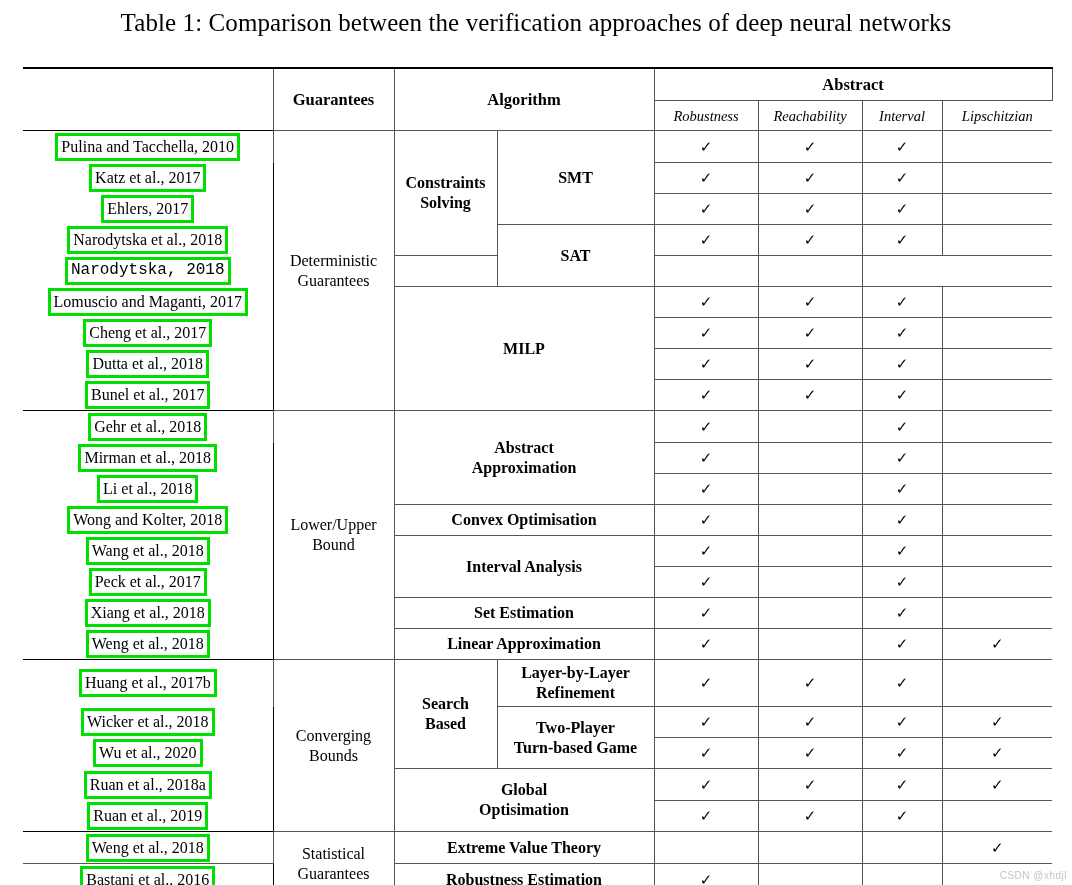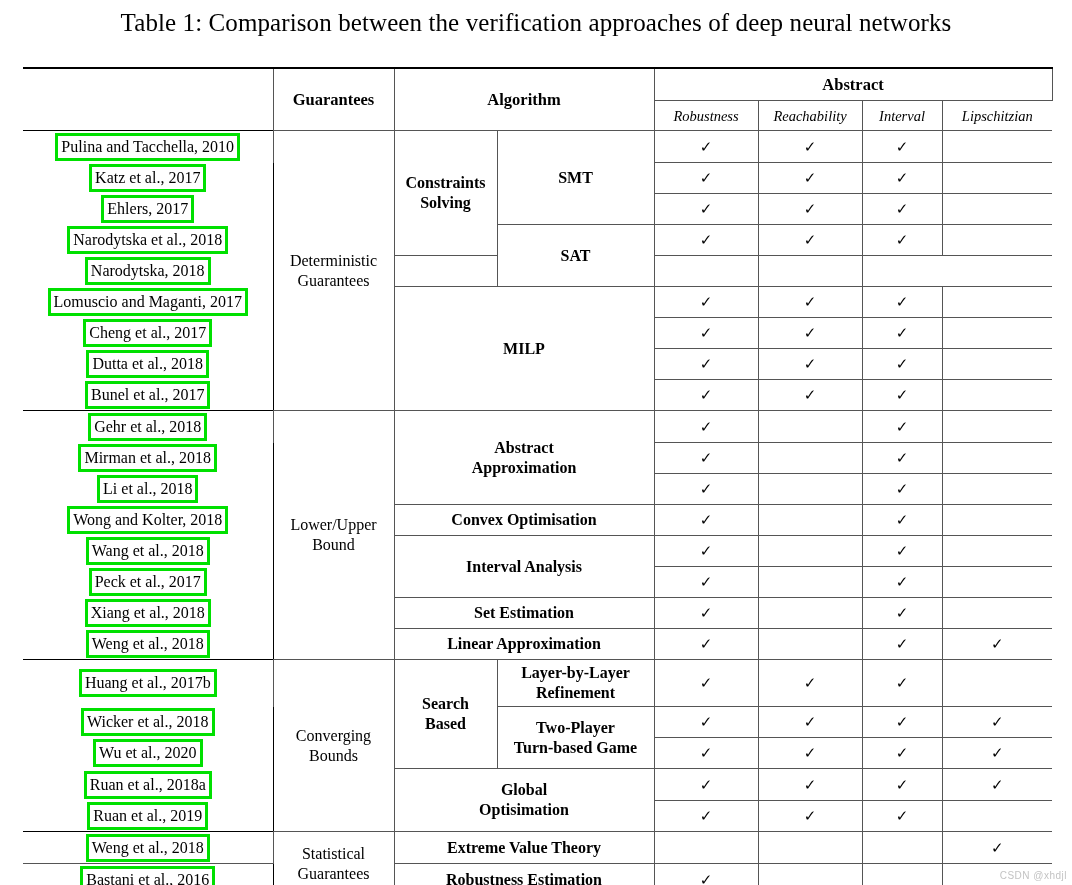--- a/index.html
+++ b/index.html
@@ -201,21 +201,21 @@
     <td class="refcell" style="border-left:none;border-top:none;border-bottom:none;">
       <span class="ref-box">Narodytska et al., 2018</span>
     </td>
     <td rowspan="2"><span class="algo">SAT</span></td>
     <td style="height:30px;"><span class="chk">✓</span></td>
     <td><span class="chk">✓</span></td>
     <td><span class="chk">✓</span></td>
     <td style="border-right:none;"></td>
   </tr>
   <tr>
-    <td class="refcell" style="border-left:none;border-top:none;border-bottom:none;">
+    <td class="refcell" style="border-left:none;border-top:none;border-bottom:none;font-family:Liberation Mono, monospace;">
       <span class="ref-box">Narodytska, 2018</span>
     </td>
     <td style="border-top:none;height:30px;"></td>
     <td style="border-top:none;"></td>
     <td style="border-top:none;"></td>
     <td style="border-top:none;border-right:none;"></td>
   </tr>
   <tr>
     <td class="refcell" style="border-left:none;border-top:none;border-bottom:none;">
       <span class="ref-box">Lomuscio and Maganti, 2017</span>

